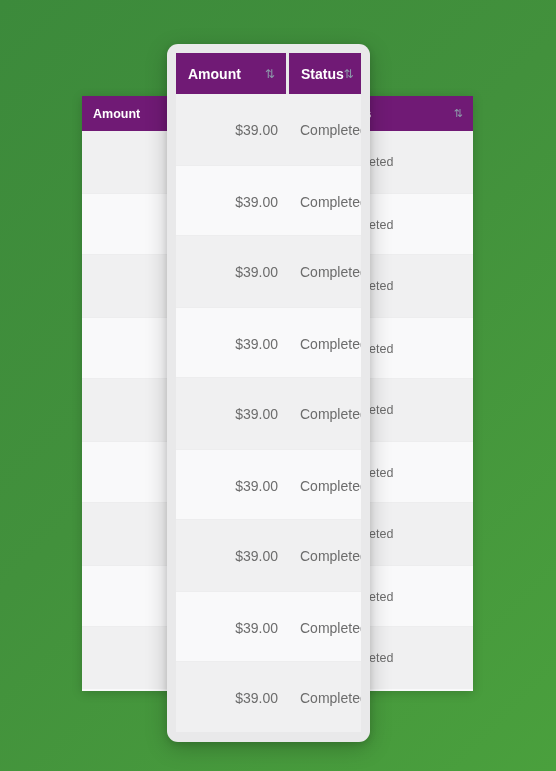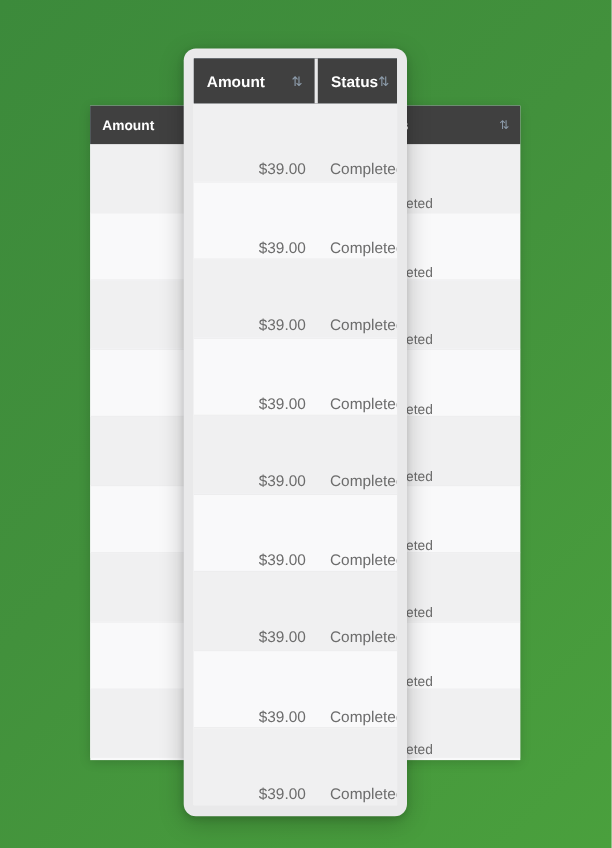--- a/index.html
+++ b/index.html
@@ -15,21 +15,21 @@
     background: linear-gradient(135deg, #3c8a3b 0%, #42913c 45%, #4aa03d 100%);
     position: relative;
   }
 
   
   .thead {
     display: flex;
     background: #3d5166;
   }
   .th {
-    background: #404040;
+    background: #701a75;
     color: #ffffff;
     font-weight: bold;
     display: flex;
     align-items: center;
     justify-content: space-between;
     white-space: nowrap;
     overflow: hidden;
     text-align: right;
   }
   .sort-ic {
@@ -40,21 +40,20 @@
   .tbody { display: block; }
   .trow { display: flex; }
   .trow.odd  { background: #f0f0f1; }
   .trow.even { background: #f9f9fa; }
   .td {
     color: #6c6c6c;
     display: flex;
     align-items: center;
     white-space: nowrap;
     overflow: hidden;
-    margin-top: 23px;
   }
   .td.amount { justify-content: flex-end; }
   .td.status { justify-content: flex-start; }
 
   
   #back-table {
     position: absolute;
     left: 82px;
     top: 96px;
     width: 391px;

